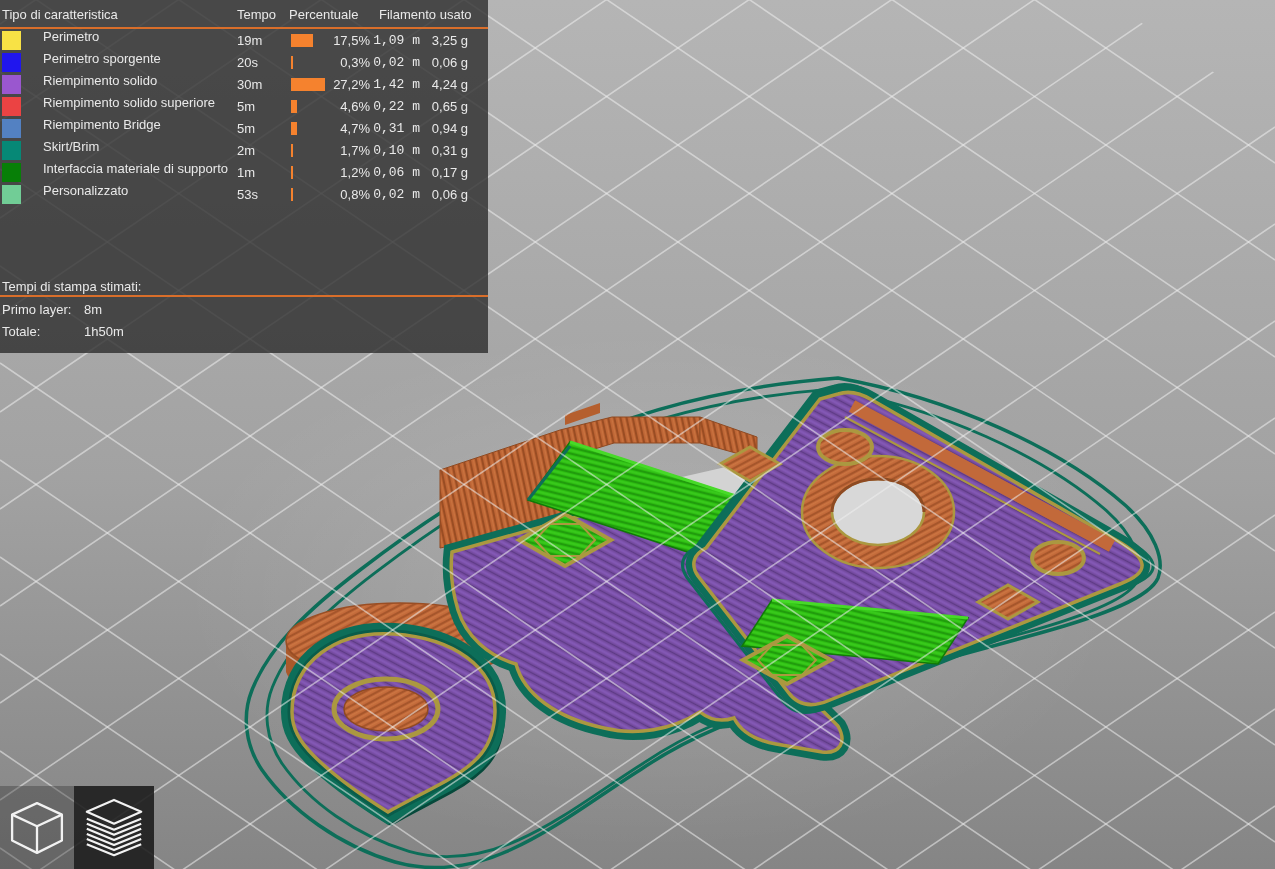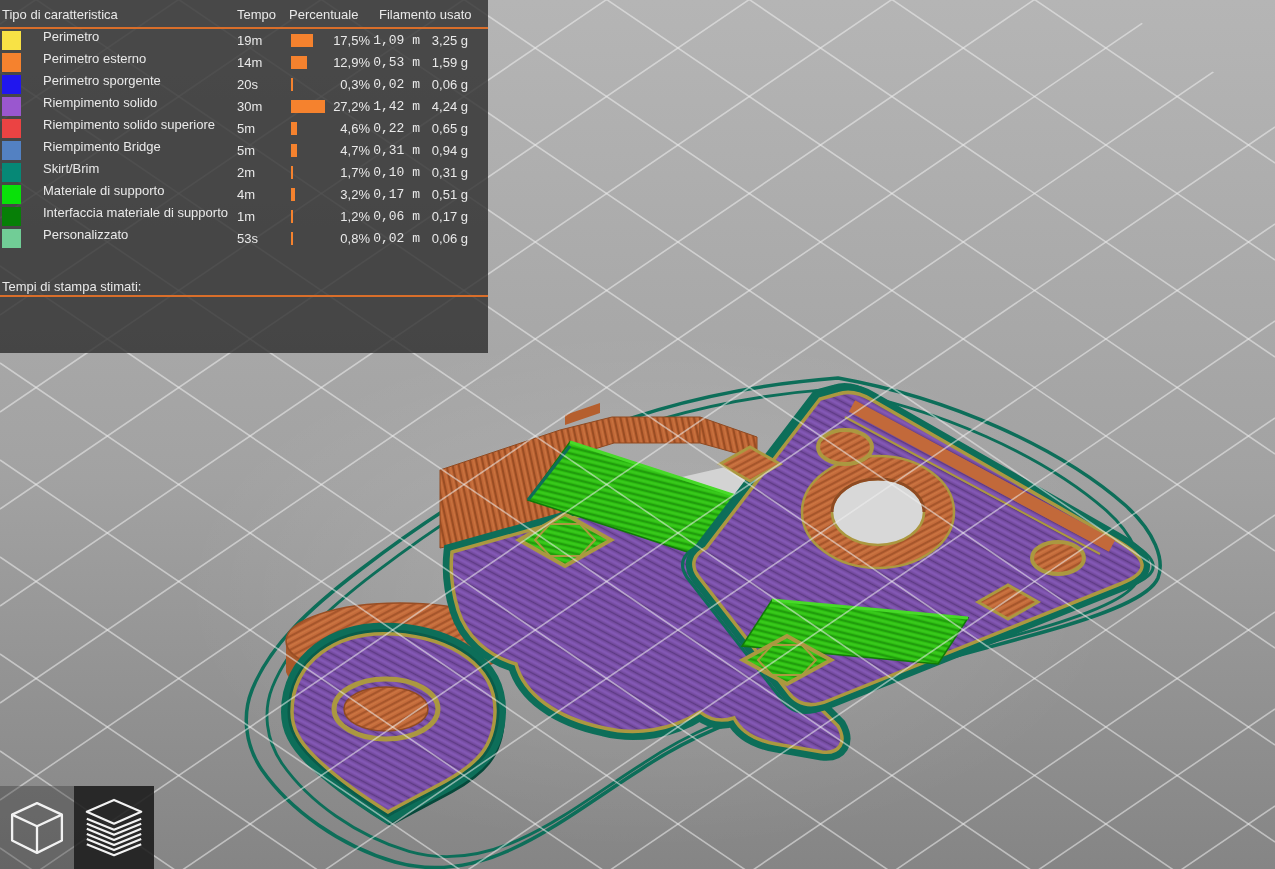--- a/index.html
+++ b/index.html
@@ -225,29 +225,20 @@
         <div class="frow">
           <span class="swatch" style="background:#f8e245"></span>
           <span class="c-label">Perimetro</span>
           <span class="c-time">19m</span>
           <span class="c-bar" style="width:21.875px;background:#f5822e"></span>
           <span class="c-pct">17,5%</span>
           <span class="c-len">1,09 m</span>
           <span class="c-wt">3,25 g</span>
         </div>
         <div class="frow">
-          <span class="swatch" style="background:#f5822e"></span>
-          <span class="c-label">Perimetro esterno</span>
-          <span class="c-time">14m</span>
-          <span class="c-bar" style="width:16.125px;background:#f5822e"></span>
-          <span class="c-pct">12,9%</span>
-          <span class="c-len">0,53 m</span>
-          <span class="c-wt">1,59 g</span>
-        </div>
-        <div class="frow">
           <span class="swatch" style="background:#2016ee"></span>
           <span class="c-label">Perimetro sporgente</span>
           <span class="c-time">20s</span>
           <span class="c-bar" style="width:1.5px;background:#f5822e"></span>
           <span class="c-pct">0,3%</span>
           <span class="c-len">0,02 m</span>
           <span class="c-wt">0,06 g</span>
         </div>
         <div class="frow">
           <span class="swatch" style="background:#9a57cf"></span>
@@ -279,29 +270,20 @@
         <div class="frow">
           <span class="swatch" style="background:#068876"></span>
           <span class="c-label">Skirt/Brim</span>
           <span class="c-time">2m</span>
           <span class="c-bar" style="width:2.125px;background:#f5822e"></span>
           <span class="c-pct">1,7%</span>
           <span class="c-len">0,10 m</span>
           <span class="c-wt">0,31 g</span>
         </div>
         <div class="frow">
-          <span class="swatch" style="background:#09e109"></span>
-          <span class="c-label">Materiale di supporto</span>
-          <span class="c-time">4m</span>
-          <span class="c-bar" style="width:4px;background:#f5822e"></span>
-          <span class="c-pct">3,2%</span>
-          <span class="c-len">0,17 m</span>
-          <span class="c-wt">0,51 g</span>
-        </div>
-        <div class="frow">
           <span class="swatch" style="background:#077f07"></span>
           <span class="c-label">Interfaccia materiale di supporto</span>
           <span class="c-time">1m</span>
           <span class="c-bar" style="width:1.5px;background:#f5822e"></span>
           <span class="c-pct">1,2%</span>
           <span class="c-len">0,06 m</span>
           <span class="c-wt">0,17 g</span>
         </div>
         <div class="frow">
           <span class="swatch" style="background:#71cd96"></span>
@@ -310,20 +292,30 @@
           <span class="c-bar" style="width:1.5px;background:#f5822e"></span>
           <span class="c-pct">0,8%</span>
           <span class="c-len">0,02 m</span>
           <span class="c-wt">0,06 g</span>
         </div>
       </div>
 
     <div id="est-title">Tempi di stampa stimati:</div>
     <div class="rule" style="top: 295px; background: rgb(217, 110, 42);"></div>
 
+    <div id="footer-rows">
+      <div style="position:relative;height:22px">
+        <span class="foot-label">Primo layer:</span>
+        <span class="foot-value">8m</span>
+      </div>
+      <div style="position:relative;height:22px">
+        <span class="foot-label">Totale:</span>
+        <span class="foot-value">1h50m</span>
+      </div>
+    </div>
   </div>
 
   <div id="view-buttons">
     <button class="vbtn">
       <svg width="64" height="66" viewBox="0 0 72 72">
         <g fill="none" stroke="#f2f2f2" stroke-width="2.6" stroke-linejoin="round">
           <path d="M36 8 L64 21 L64 50 L36 64 L8 50 L8 21 Z"></path>
           <path d="M8 21 L36 34 L64 21"></path>
           <path d="M36 34 L36 64"></path>
         </g>

